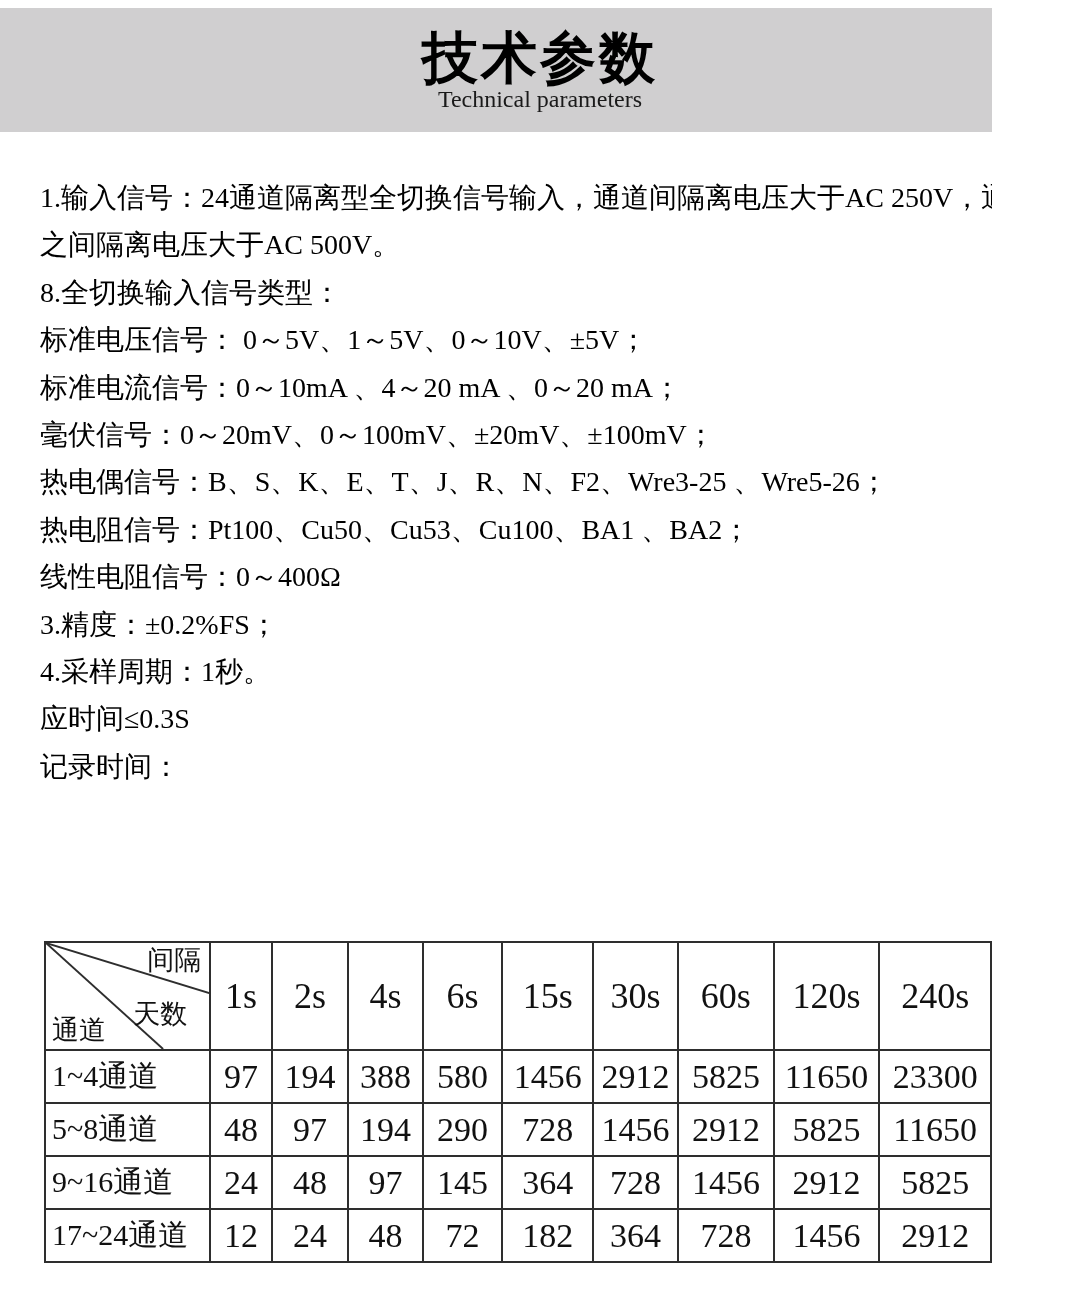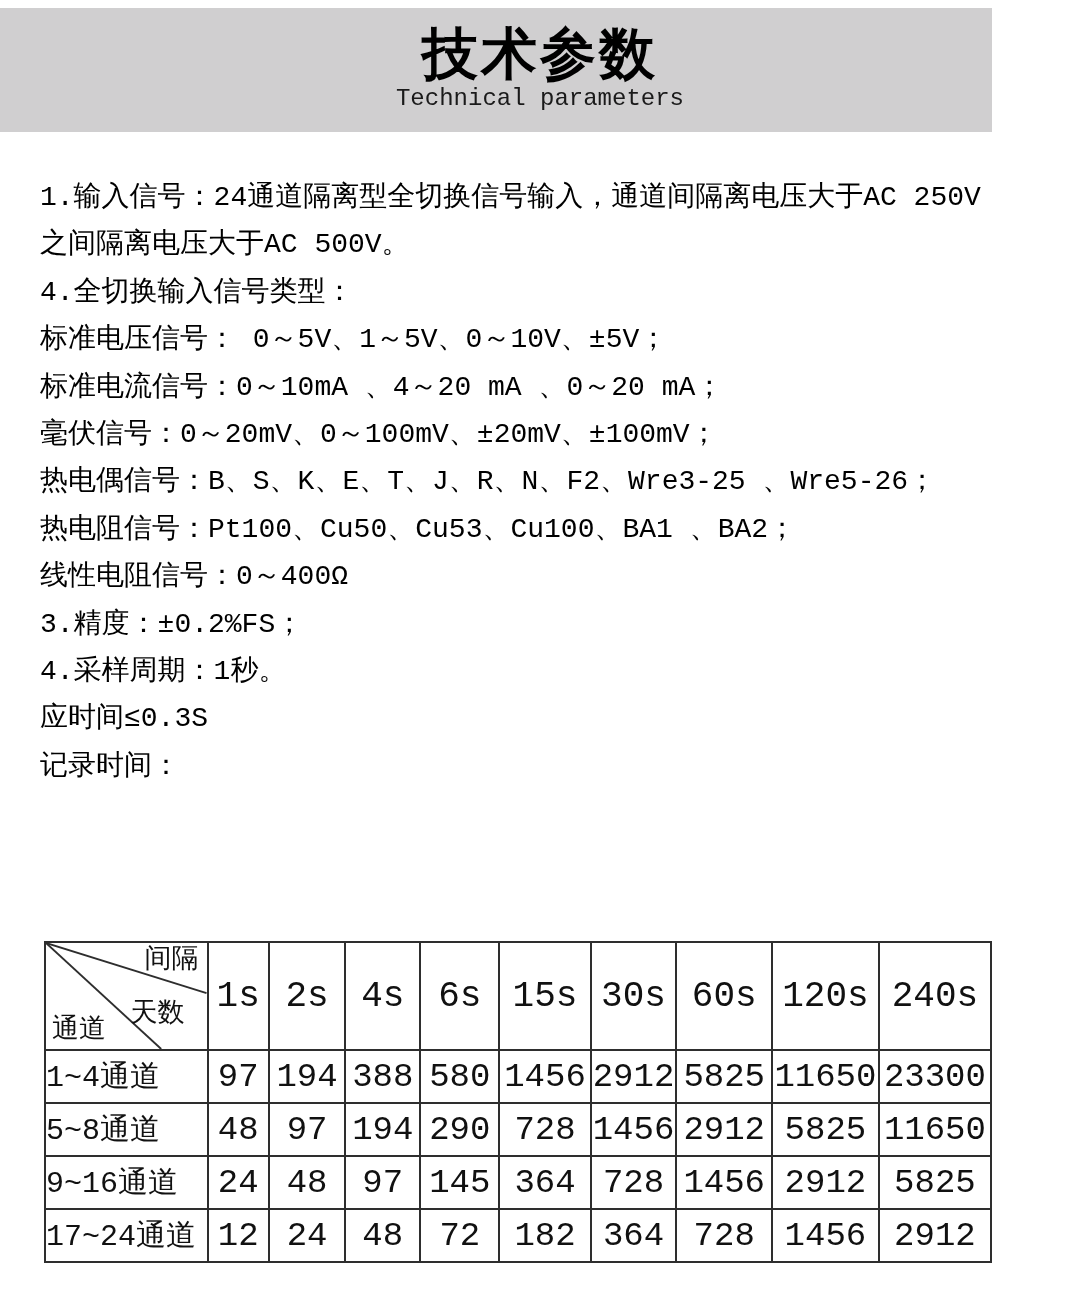--- a/index.html
+++ b/index.html
@@ -1,20 +1,20 @@
 <!DOCTYPE html>
 <html><head>
 <meta charset="utf-8">
 <style>
   html,body{margin:0;padding:0;background:#ffffff;}
   .page{
     position:relative;
     width:992px;height:1297px;
     background:#ffffff;
-    font-family:Liberation Mono, monospace;
+    font-family:Liberation Serif, serif;
     color:#111;
     overflow:hidden;
   }
   
   .band{
     position:absolute;left:0;top:8px;width:1080px;height:124px;
     background:#d0cfd0;
     display:flex;flex-direction:column;align-items:center;justify-content:center;
   }
   .band h1{
@@ -52,20 +52,21 @@
     border:2px solid #2e2e2e;
     padding:0;
     text-align:center;
     font-weight:400;
     overflow:hidden;
   }
   thead th{height:106px;font-size:36px;}
   tbody td{height:51px;font-size:34px;}
   tbody td.rowlabel{
     text-align:left;
+    padding-left:6px;
     font-size:30px;
   }
   th.corner{position:relative;margin-top:16px;}
   th.corner svg{position:absolute;left:0;top:0;width:100%;height:100%;}
   .c-top{
     position:absolute;right:8px;top:2px;
     font-size:27px;line-height:30px;
   }
   .c-mid{
     position:absolute;right:22px;top:56px;
@@ -82,21 +83,21 @@
 <div class="page">
 
   <header class="band">
     <h1>技术参数</h1>
     <div class="subtitle">Technical parameters</div>
   </header>
 
   <main class="specs">
       <div class="spec-line">1.输入信号：24通道隔离型全切换信号输入，通道间隔离电压大于AC 250V，通道和地</div>
       <div class="spec-line">之间隔离电压大于AC 500V。</div>
-      <div class="spec-line">4.全切换输入信号类型：</div>
+      <div class="spec-line">8.全切换输入信号类型：</div>
       <div class="spec-line">标准电压信号： 0～5V、1～5V、0～10V、±5V；</div>
       <div class="spec-line">标准电流信号：0～10mA 、4～20 mA 、0～20 mA；</div>
       <div class="spec-line">毫伏信号：0～20mV、0～100mV、±20mV、±100mV；</div>
       <div class="spec-line">热电偶信号：B、S、K、E、T、J、R、N、F2、Wre3-25 、Wre5-26；</div>
       <div class="spec-line">热电阻信号：Pt100、Cu50、Cu53、Cu100、BA1 、BA2；</div>
       <div class="spec-line">线性电阻信号：0～400Ω</div>
       <div class="spec-line">3.精度：±0.2%FS；</div>
       <div class="spec-line">4.采样周期：1秒。</div>
       <div class="spec-line">应时间≤0.3S</div>
       <div class="spec-line">记录时间：</div>

